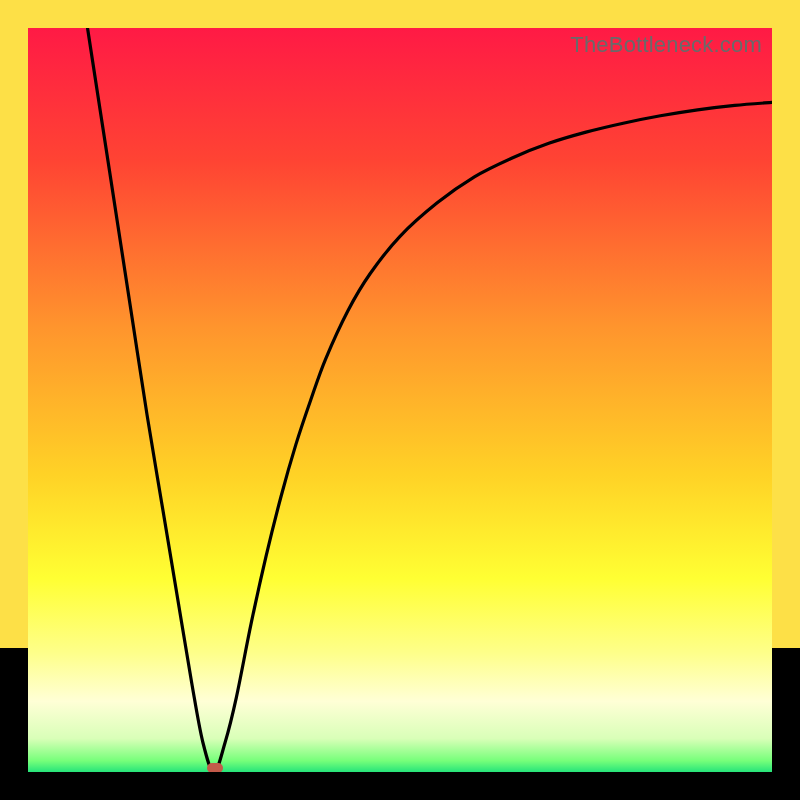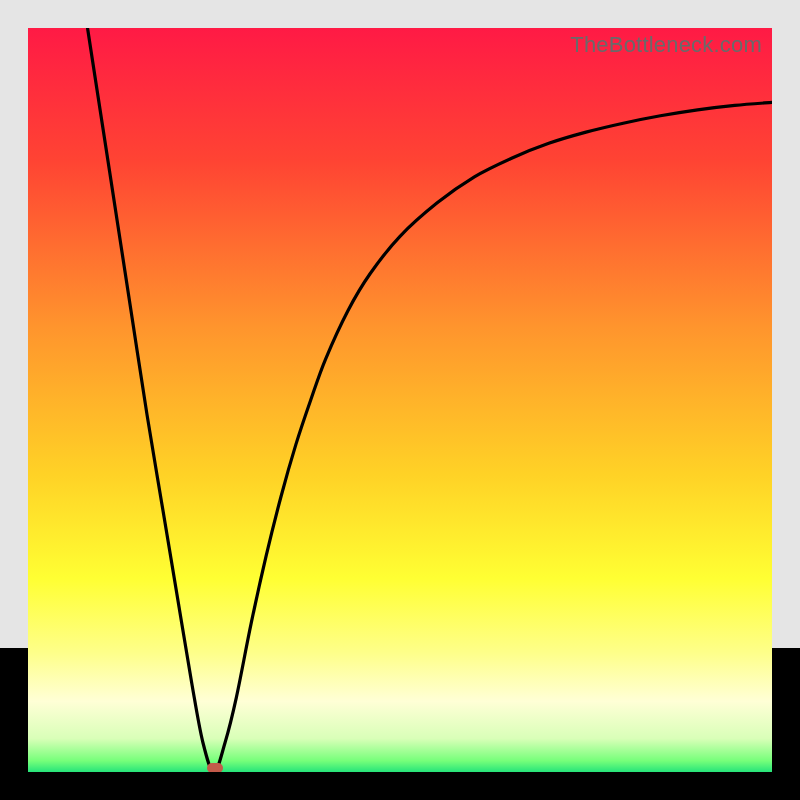--- a/index.html
+++ b/index.html
@@ -8,21 +8,21 @@
     width: 800px;
     height: 800px;
     overflow: hidden;
     background: #000;
     font-family: Arial, Helvetica, sans-serif;
   }
   .frame {
     position: relative;
     width: 800px;
     height: 648px;
-    background: #e5e5e5;
+    background: #fde047;
   }
   .plot-area {
     position: absolute;
     left: 28px;
     top: 28px;
     width: 744px;
     height: 744px;
     overflow: hidden;
   }
   .gradient {

